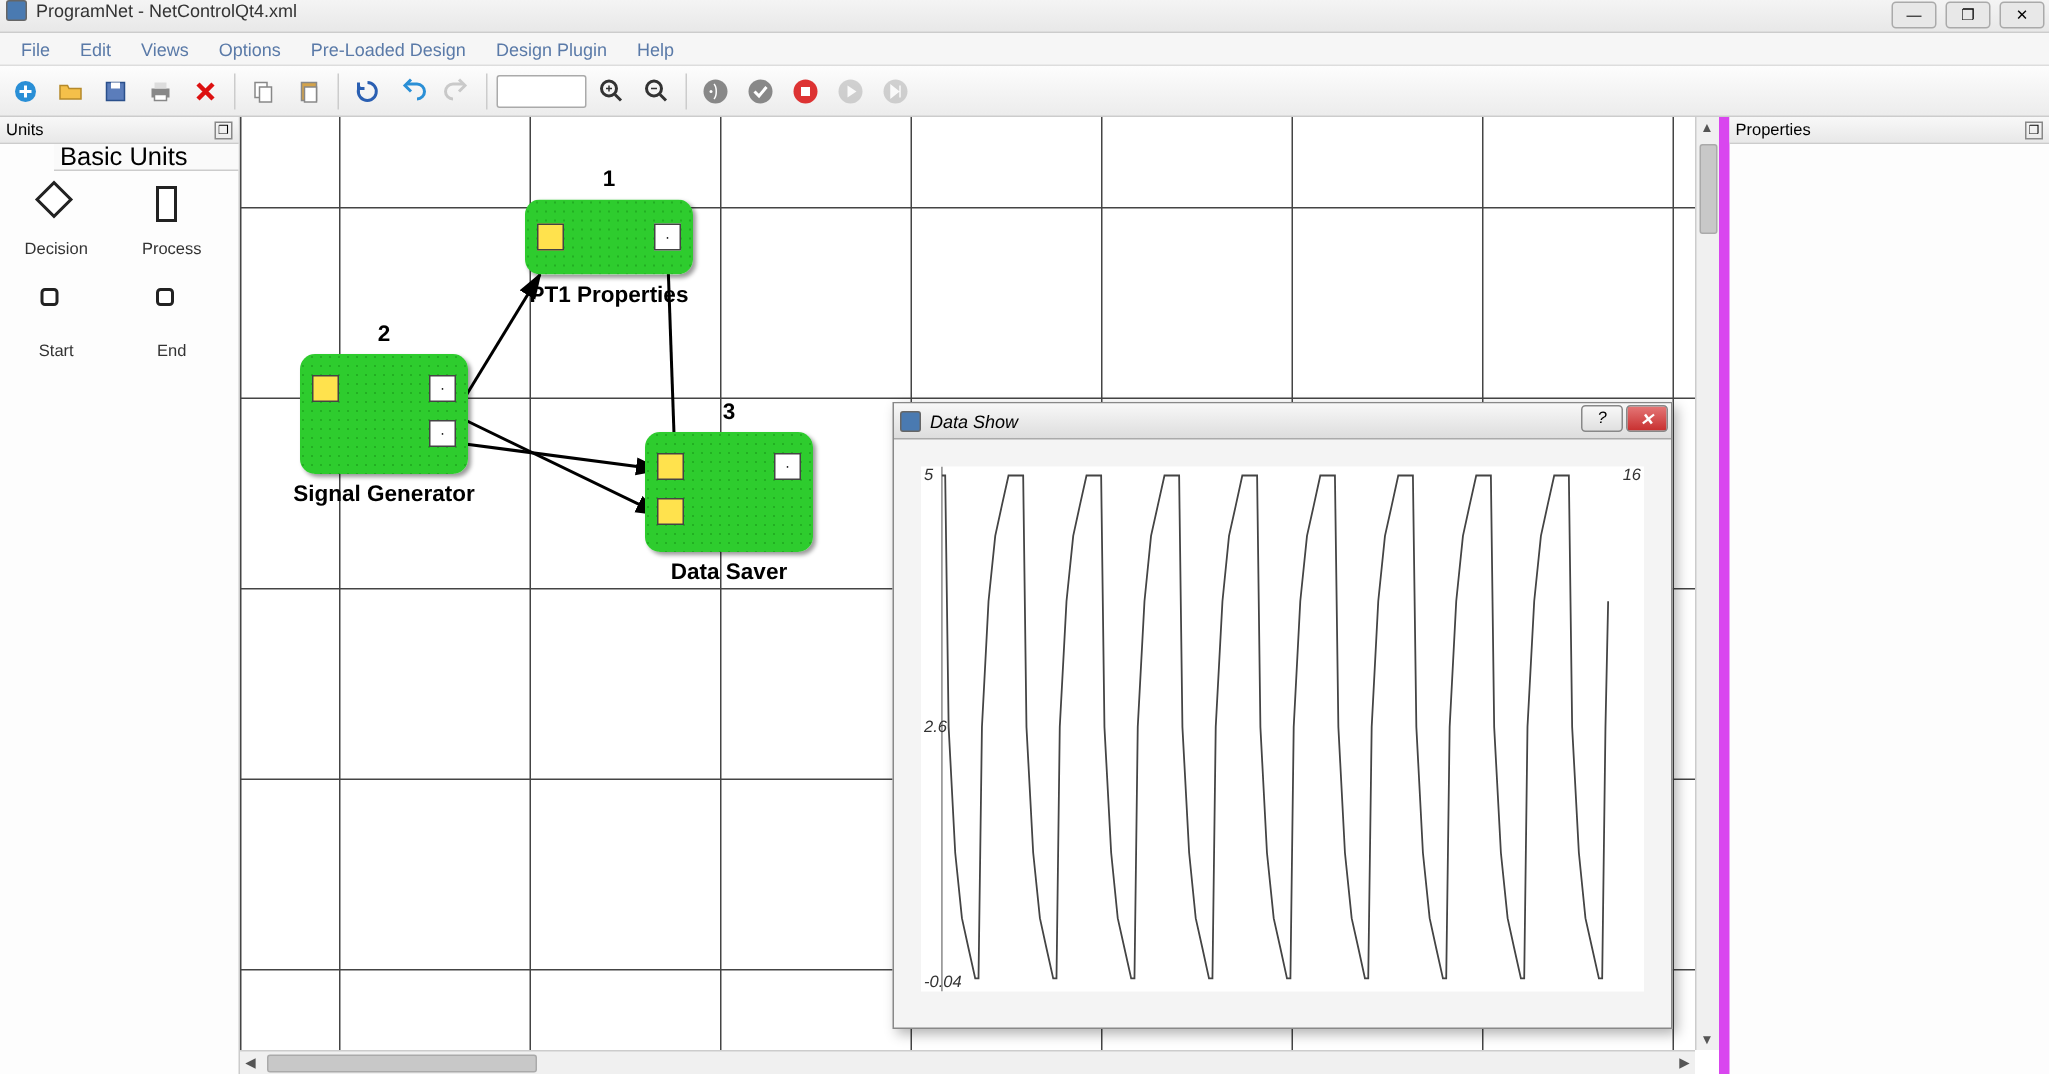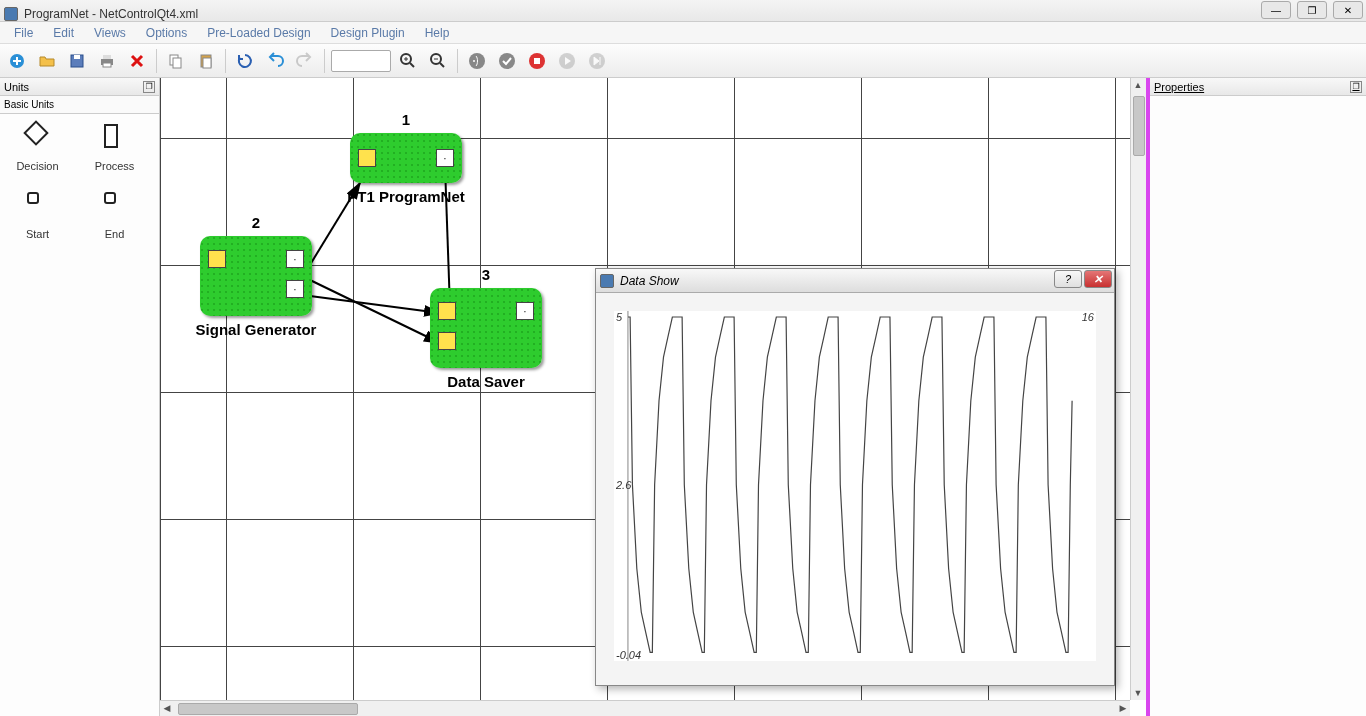--- a/index.html
+++ b/index.html
@@ -1,19 +1,19 @@
 <!DOCTYPE html>
 <html><head>
 <meta charset="utf-8">
 <style>
 * { box-sizing: border-box; margin: 0; padding: 0; font-family: "Segoe UI", Tahoma, sans-serif; }
 body { width: 1366px; height: 716px; overflow: hidden; background: #f0f0f0; position: relative; }
 
 
-.titlebar { height: 22px; background: linear-gradient(#f4f4f4, #e8e8e8); display: flex; align-items: flex-end; padding: 0 4px; position: relative; border-bottom: 1px solid #ccc; }
+.titlebar { height: 22px; background: linear-gradient(#f4f4f4, #e8e8e8); display: flex; align-items: flex-start; padding: 0 4px; position: relative; border-bottom: 1px solid #ccc; }
 .titlebar .app-icon { width: 14px; height: 14px; background: #4a7ab1; border: 1px solid #666; margin-right: 6px; border-radius: 2px; }
 .titlebar .title { font-size: 12px; color: #333; }
 .titlebar .win-controls { position: absolute; right: 0; top: 0; display: flex; }
 .titlebar .win-btn { width: 30px; height: 18px; border: 1px solid #aaa; border-radius: 3px; margin: 1px 3px; display: flex; align-items: center; justify-content: center; font-size: 10px; background: #e8e8e8; cursor: pointer; }
 
 
 .menubar { height: 22px; background: #f6f6f6; border-bottom: 1px solid #ddd; display: flex; align-items: center; padding: 0 4px; }
 .menubar .menu-item { font-size: 12px; color: #5a7aa8; padding: 2px 10px; cursor: pointer; }
 
 
@@ -22,21 +22,21 @@
 .toolbar .sep { width: 1px; height: 24px; background: #ccc; margin: 0 2px; }
 .toolbar .search-input { width: 60px; height: 22px; border: 1px solid #aaa; border-radius: 2px; padding: 0 4px; font-size: 12px; background: #fff; }
 
 
 .main { position: absolute; top: 78px; left: 0; right: 0; bottom: 0; display: flex; }
 
 
 .units-panel { width: 160px; background: #fdfdfd; border-right: 1px solid #ccc; display: flex; flex-direction: column; }
 .panel-header { height: 18px; background: linear-gradient(#f8f8f8, #e8e8e8); border-bottom: 1px solid #ccc; font-size: 11px; padding: 0 4px; display: flex; align-items: center; justify-content: space-between; }
 .panel-header .min-btn { width: 12px; height: 12px; border: 1px solid #888; font-size: 8px; display: flex; align-items: center; justify-content: center; cursor: pointer; }
-.subheader { height: 18px; border-bottom: 1px solid #ccc; font-size: 10px; padding: 0 4px; display: flex; align-items: center; background: #fafafa; }
+.subheader { height: 18px; border-bottom: 1px solid #ccc; font-size: 17px; padding: 0 4px; display: flex; align-items: center; background: #fafafa; margin-left: 36px; }
 .units-grid { display: flex; flex-wrap: wrap; padding: 10px; gap: 20px 22px; }
 .unit-item { width: 55px; display: flex; flex-direction: column; align-items: center; gap: 14px; cursor: pointer; }
 .unit-icon { width: 22px; height: 22px; }
 .unit-label { font-size: 11px; color: #333; }
 .diamond { width: 18px; height: 18px; border: 2px solid #222; transform: rotate(45deg); background: #fff; }
 .rect { width: 14px; height: 24px; border: 2px solid #222; background: #fff; }
 .square-sm { width: 12px; height: 12px; border: 2px solid #222; border-radius: 3px; background: #fff; }
 
 
 .canvas-wrap { flex: 1; position: relative; background: #fff; overflow: hidden; }
@@ -55,21 +55,21 @@
 .port { position: absolute; width: 18px; height: 18px; border: 1px solid #444; display: flex; align-items: center; justify-content: center; font-size: 10px; }
 .port.yellow { background: #ffe24d; }
 .port.white { background: #fff; }
 .block-num { position: absolute; top: -22px; left: 50%; transform: translateX(-50%); font-weight: bold; font-size: 15px; }
 .block-label { position: absolute; bottom: -22px; left: 50%; transform: translateX(-50%); font-weight: bold; font-size: 15px; white-space: nowrap; }
 
 
 .conn-svg { position: absolute; left: 0; top: 0; width: 100%; height: 100%; pointer-events: none; }
 
 
-.props-panel { width: 220px; background: #fdfdfd; border-left: 4px solid #d946ef; text-decoration: underline; }
+.props-panel { width: 220px; background: #fdfdfd; border-left: 7px solid #d946ef; }
 
 
 .dialog { position: absolute; border: 1px solid #888; background: #f4f4f4; box-shadow: 3px 3px 8px rgba(0,0,0,0.3); font-style: italic; }
 .dialog-titlebar { height: 24px; background: linear-gradient(#f8f8f8, #ddd); border-bottom: 1px solid #aaa; display: flex; align-items: center; padding: 0 4px; position: relative; }
 .dialog-titlebar .dlg-icon { width: 14px; height: 14px; background: #4a7ab1; border: 1px solid #666; margin-right: 6px; border-radius: 2px; }
 .dialog-titlebar .dlg-title { font-size: 12px; }
 .dialog-titlebar .dlg-btns { position: absolute; right: 2px; top: 1px; display: flex; gap: 2px; }
 .dialog-titlebar .dlg-btn { width: 28px; height: 18px; border: 1px solid #888; border-radius: 3px; display: flex; align-items: center; justify-content: center; font-size: 11px; cursor: pointer; }
 .dialog-titlebar .dlg-help { background: linear-gradient(#f8f8f8,#e0e0e0); }
 .dialog-titlebar .dlg-close { background: linear-gradient(#e47676,#c83030); color: #fff; font-weight: bold; }
@@ -283,21 +283,21 @@
         <line x1="150" y1="218" x2="280" y2="235" stroke="#000" stroke-width="2" marker-end="url(#arr)"></line>
         <line x1="85" y1="190" x2="60" y2="188" stroke="#000" stroke-width="2" marker-end="url(#arr)"></line>
       </svg>
 
       <div class="block" style="left:190px;top:55px;width:112px;height:50px">
         <div class="block-num">1</div>
         <div class="block-body">
           <div class="port yellow" style="left:8px;top:16px"></div>
           <div class="port white" style="right:8px;top:16px">·</div>
         </div>
-        <div class="block-label">PT1 ProgramNet</div>
+        <div class="block-label">PT1 Properties</div>
       </div>
 
       <div class="block" style="left:40px;top:158px;width:112px;height:80px">
         <div class="block-num">2</div>
         <div class="block-body">
           <div class="port yellow" style="left:8px;top:14px"></div>
           <div class="port white" style="right:8px;top:14px">·</div>
           <div class="port white" style="right:8px;top:44px">·</div>
         </div>
         <div class="block-label">Signal Generator</div>

